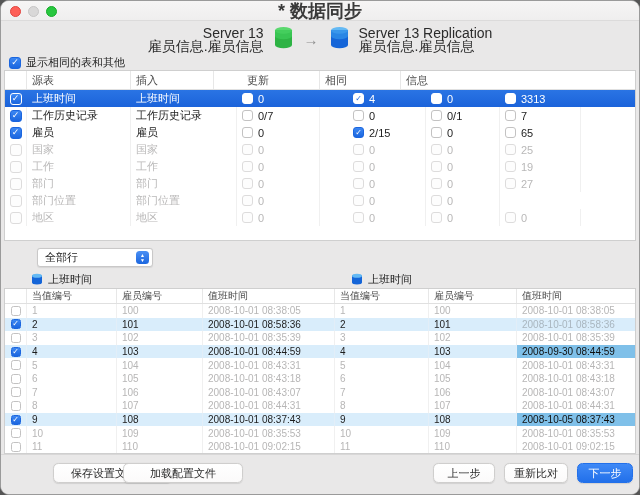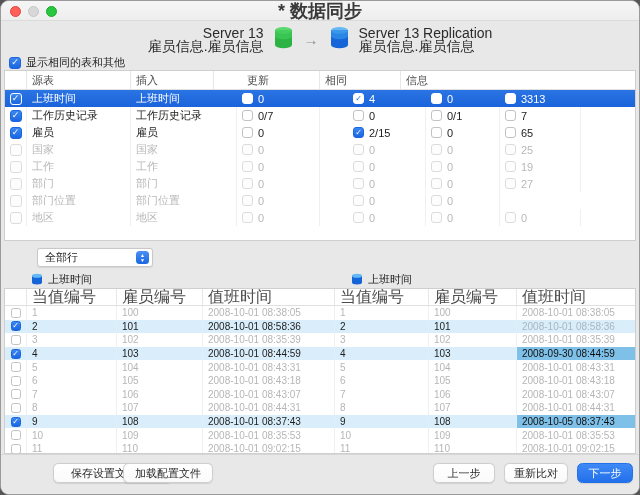--- a/index.html
+++ b/index.html
@@ -74,21 +74,21 @@
   
   .tbl-label { position:absolute; top:271px; display:flex; align-items:center; gap:5px;
                font-size:11px; color:#1d1d1d; }
   .tbl-label.left { left:30px; } .tbl-label.right { left:350px; }
 
   
   .detail-table { position:absolute; top:287px; left:3px; right:3px; bottom:40px;
                   background:#fff; border:1px solid #cfcfcf; display:flex; flex-direction:column;
                   overflow:hidden; }
   .det-head { display:flex; height:17px; border-bottom:1px solid #e0e0e0; }
-  .det-head .hcell { font-size:16px; }
+  .det-head .hcell { font-size:10px; }
   .det-row { display:flex; height:13.6px; align-items:stretch; }
   .det-row .cell { display:flex; align-items:center; padding-left:5px; font-size:10px;
                    color:#b7b6b6; border-right:1px solid #f0f0f0; overflow:hidden; white-space:nowrap; }
   .det-row .cell:last-child { border-right:none; }
   .det-row.checked { background:#d9edfb; }
   .det-row.checked .cell { color:#1d1d1d; border-right-color:#e2eef8; }
   .det-row.checked .cell.dim { color:#a9b6bf; }
   .det-row .cell.diff { background:#7fc0e9; color:#101010; }
   .d0 { width:22px; justify-content:center; padding-left:0 !important; }
   .d1 { width:90px; } .d2 { width:86px; } .d3 { width:132px; }
@@ -517,21 +517,21 @@
           <div class="cell d6">2008-10-01 09:02:15</div>
         </div>
       </div>
   </div>
 
   <div class="footer">
     <div class="btn split" style="left:8px;">
       <span class="main">保存设置文件</span>
       <span class="drop">▼</span>
     </div>
-    <div class="btn" style="left:122px; padding:0 11px;">
+    <div class="btn" style="left:122px; padding:0 26px;">
       <span>加载配置文件</span>
     </div>
     <div class="btn" style="left:432px; width:62px;">
       <span>上一步</span>
     </div>
     <div class="btn" style="left:503px; width:64px;">
       <span>重新比对</span>
     </div>
     <div class="btn primary" style="left:576px; width:56px;">
       <span>下一步</span>

